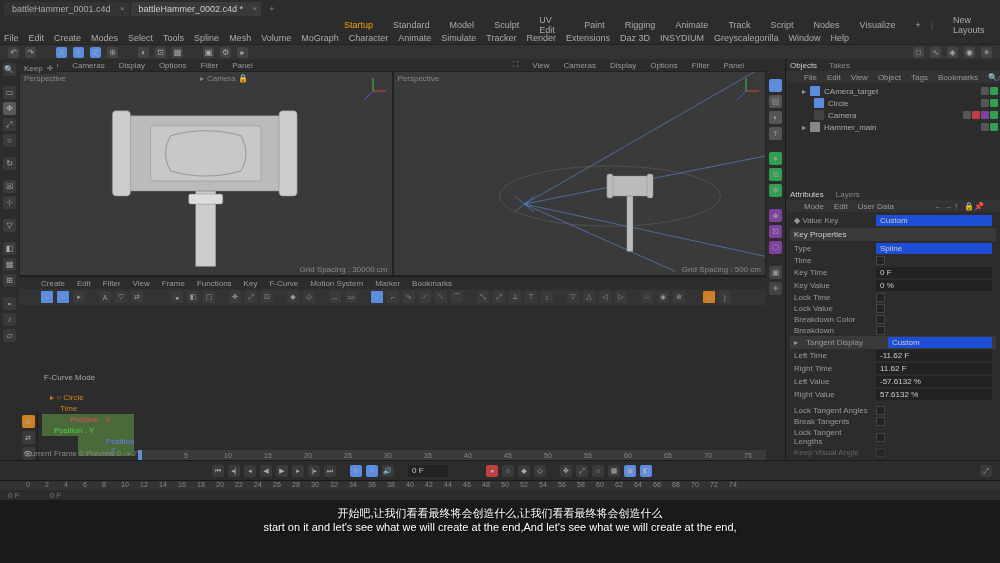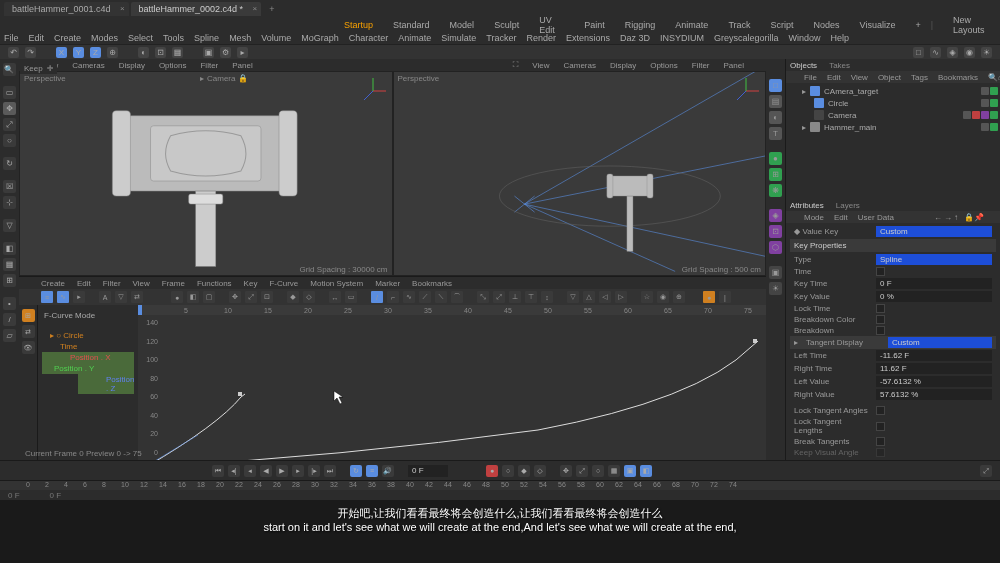--- a/index.html
+++ b/index.html
@@ -28,21 +28,21 @@
 .viewport { flex: 1; background: #3a3a3a; border: 1px solid #222; position: relative; overflow: hidden; }
 .vp-label { position: absolute; top: 2px; left: 4px; color: #888; font-size: 8px; z-index: 2; }
 .vp-camera { position: absolute; top: 2px; left: 180px; color: #888; font-size: 8px; z-index: 2; display: flex; align-items: center; gap: 3px; }
 .vp-footer { position: absolute; bottom: 1px; right: 4px; color: #888; font-size: 8px; }
 .axis-gizmo { position: absolute; top: 4px; right: 4px; width: 30px; height: 30px; }
 .curve-panel { flex: 1; background: #2c2c2c; border-top: 1px solid #1a1a1a; display: flex; flex-direction: column; position: relative; }
 .curve-menu { height: 12px; display: flex; align-items: center; padding: 0 22px; gap: 12px; font-size: 8px; }
 .curve-menu span { color: #999; cursor: pointer; }
 .curve-toolbar { height: 16px; display: flex; align-items: center; padding: 0 22px; gap: 4px; background: #333; }
 .curve-toolbar .cbtn { width: 12px; height: 12px; background: #3a3a3a; border-radius: 1px; display: flex; align-items: center; justify-content: center; font-size: 7px; color: #999; }
-.curve-body { flex: 1; display: flex; position: relative; }
+.curve-body { flex: 1; display: flex; position: relative; align-items: flex-end; }
 .curve-sidebar { width: 100px; background: #2c2c2c; padding: 4px; font-size: 8px; }
 .curve-sidebar .mode-label { color: #aaa; margin-bottom: 8px; padding: 2px; }
 .tree-item { padding: 1px 0 1px 8px; color: #999; }
 .tree-item.sel { background: #4a6a3a; }
 .tree-item.red { color: #e05050; }
 .tree-item.green { color: #50d050; }
 .tree-item.blue { color: #6080f0; margin-left: 36px; }
 .curve-graph { flex: 1; background: #333; position: relative; overflow: hidden; }
 .ruler-x { height: 10px; background: #3a3a3a; display: flex; font-size: 7px; color: #888; align-items: center; position: relative; }
 .ruler-x .tick-highlight { position:absolute; left:0; width:4px; height:100%; background:#5a8de0; }
@@ -515,20 +515,24 @@
         </div>
       <div class="attr-row">
           <span class="attr-label">Key Value</span>
           <div class="attr-val">0 %</div>
         </div>
       <div class="attr-row">
           <span class="attr-label">Lock Time</span>
           <div class="attr-chk"></div>
         </div>
       <div class="attr-row">
+          <span class="attr-label">Lock Value</span>
+          <div class="attr-chk"></div>
+        </div>
+      <div class="attr-row">
           <span class="attr-label">Breakdown Color</span>
           <div class="attr-chk"></div>
         </div>
       <div class="attr-row">
           <span class="attr-label">Breakdown</span>
           <div class="attr-chk"></div>
         </div>
       <div class="attr-row" style="background:#3a3a3a">
           <span style="margin-right:4px">▸</span>
           <span class="attr-label">Tangent Display</span>
@@ -549,25 +553,25 @@
       <div class="attr-row">
           <span class="attr-label">Right Value</span>
           <div class="attr-val">57.6132 %</div>
         </div>
       <div style="height:4px"></div>
       <div class="attr-row">
           <span class="attr-label">Lock Tangent Angles</span>
           <div class="attr-chk"></div>
         </div>
       <div class="attr-row">
+          <span class="attr-label">Break Tangents</span>
+          <div class="attr-chk"></div>
+        </div>
+      <div class="attr-row">
           <span class="attr-label">Lock Tangent Lengths</span>
-          <div class="attr-chk"></div>
-        </div>
-      <div class="attr-row">
-          <span class="attr-label">Break Tangents</span>
           <div class="attr-chk"></div>
         </div>
       <div class="attr-row" style="opacity:0.5">
           <span class="attr-label">Keep Visual Angle</span>
           <div class="attr-chk"></div>
         </div>
     </div>
   </div>
 </div>
 

